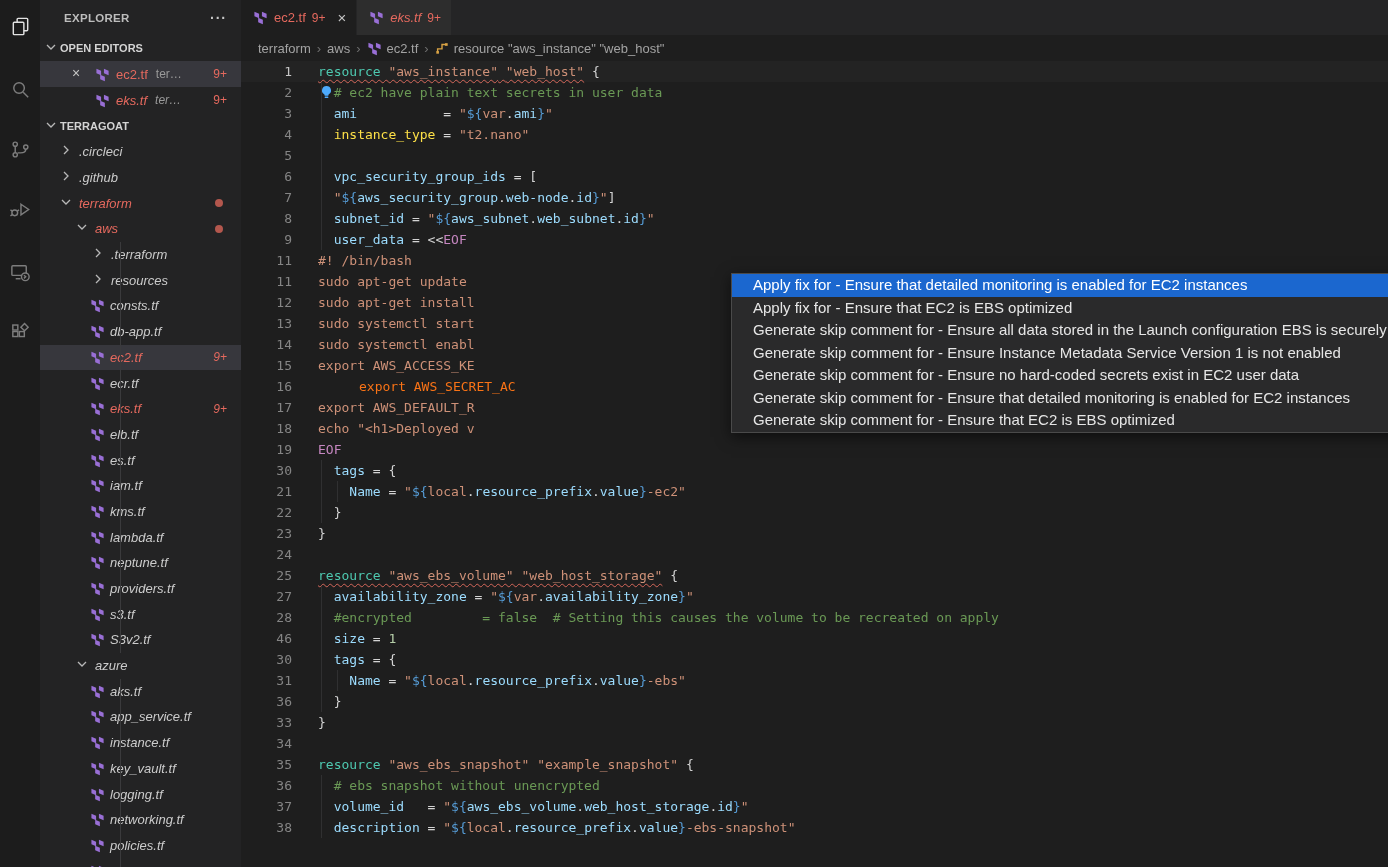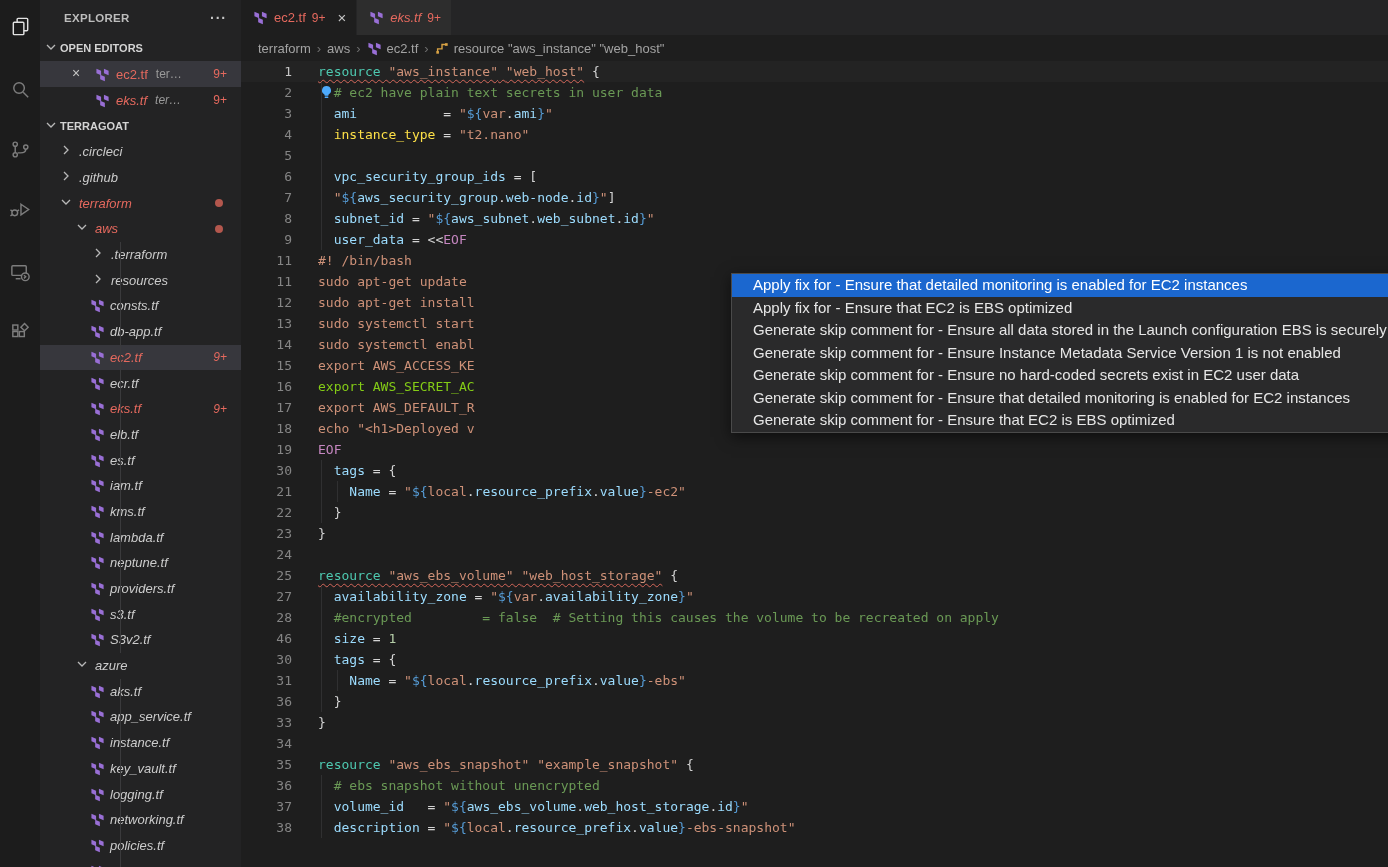--- a/index.html
+++ b/index.html
@@ -533,21 +533,21 @@
         <div class="cl"><div class="iguide" style="left: 80px;"></div><span class="ln">6</span><span style="color: rgb(212, 212, 212);">  </span><span style="color: rgb(156, 220, 254);">vpc_security_group_ids</span><span style="color: rgb(212, 212, 212);"> = [</span></div>
         <div class="cl"><div class="iguide" style="left: 80px;"></div><span class="ln">7</span><span style="color: rgb(212, 212, 212);">  </span><span style="color: rgb(206, 145, 120);">"</span><span style="color: rgb(86, 156, 214);">${</span><span style="color: rgb(156, 220, 254);">aws_security_group</span><span style="color: rgb(212, 212, 212);">.</span><span style="color: rgb(156, 220, 254);">web-node</span><span style="color: rgb(212, 212, 212);">.</span><span style="color: rgb(156, 220, 254);">id</span><span style="color: rgb(86, 156, 214);">}</span><span style="color: rgb(206, 145, 120);">"</span><span style="color: rgb(212, 212, 212);">]</span></div>
         <div class="cl"><div class="iguide" style="left: 80px;"></div><span class="ln">8</span><span style="color: rgb(212, 212, 212);">  </span><span style="color: rgb(156, 220, 254);">subnet_id</span><span style="color: rgb(212, 212, 212);"> = </span><span style="color: rgb(206, 145, 120);">"</span><span style="color: rgb(86, 156, 214);">${</span><span style="color: rgb(156, 220, 254);">aws_subnet</span><span style="color: rgb(212, 212, 212);">.</span><span style="color: rgb(156, 220, 254);">web_subnet</span><span style="color: rgb(212, 212, 212);">.</span><span style="color: rgb(156, 220, 254);">id</span><span style="color: rgb(86, 156, 214);">}</span><span style="color: rgb(206, 145, 120);">"</span></div>
         <div class="cl"><div class="iguide" style="left: 80px;"></div><span class="ln">9</span><span style="color: rgb(212, 212, 212);">  </span><span style="color: rgb(156, 220, 254);">user_data</span><span style="color: rgb(212, 212, 212);"> = &lt;&lt;</span><span style="color: rgb(197, 134, 192);">EOF</span></div>
         <div class="cl"><span class="ln">11</span><span style="color: rgb(206, 145, 120);">#! /bin/bash</span></div>
         <div class="cl"><span class="ln">11</span><span style="color: rgb(206, 145, 120);">sudo apt-get update</span></div>
         <div class="cl"><span class="ln">12</span><span style="color: rgb(206, 145, 120);">sudo apt-get install</span></div>
         <div class="cl"><span class="ln">13</span><span style="color: rgb(206, 145, 120);">sudo systemctl start</span></div>
         <div class="cl"><span class="ln">14</span><span style="color: rgb(206, 145, 120);">sudo systemctl enabl</span></div>
         <div class="cl"><span class="ln">15</span><span style="color: rgb(206, 145, 120);">export AWS_ACCESS_KE</span></div>
-        <div class="cl"><span class="ln">16</span><span style="color: #84cc16;">export AWS_SECRET_AC</span></div>
+        <div class="cl"><span class="ln">16</span><span style="color: #f97316; margin-left: 41px;">export AWS_SECRET_AC</span></div>
         <div class="cl"><span class="ln">17</span><span style="color: rgb(206, 145, 120);">export AWS_DEFAULT_R</span></div>
         <div class="cl"><span class="ln">18</span><span style="color: rgb(206, 145, 120);">echo "&lt;h1&gt;Deployed v</span></div>
         <div class="cl"><span class="ln">19</span><span style="color: rgb(197, 134, 192);">EOF</span></div>
         <div class="cl"><div class="iguide" style="left: 80px;"></div><span class="ln">30</span><span style="color: rgb(212, 212, 212);">  </span><span style="color: rgb(156, 220, 254);">tags</span><span style="color: rgb(212, 212, 212);"> = {</span></div>
         <div class="cl"><div class="iguide" style="left: 80px;"></div><div class="iguide" style="left: 95.7px;"></div><span class="ln">21</span><span style="color: rgb(212, 212, 212);">    </span><span style="color: rgb(156, 220, 254);">Name</span><span style="color: rgb(212, 212, 212);"> = </span><span style="color: rgb(206, 145, 120);">"</span><span style="color: rgb(86, 156, 214);">${</span><span style="color: rgb(206, 145, 120);">local</span><span style="color: rgb(212, 212, 212);">.</span><span style="color: rgb(156, 220, 254);">resource_prefix</span><span style="color: rgb(212, 212, 212);">.</span><span style="color: rgb(156, 220, 254);">value</span><span style="color: rgb(86, 156, 214);">}</span><span style="color: rgb(206, 145, 120);">-ec2"</span></div>
         <div class="cl"><div class="iguide" style="left: 80px;"></div><span class="ln">22</span><span style="color: rgb(212, 212, 212);">  }</span></div>
         <div class="cl"><span class="ln">23</span><span style="color: rgb(212, 212, 212);">}</span></div>
         <div class="cl"><span class="ln">24</span></div>
         <div class="cl"><span class="ln">25</span><span class="sq" style="color: rgb(78, 201, 176);">resource</span><span class="sq" style="color: rgb(212, 212, 212);"> </span><span class="sq" style="color: rgb(206, 145, 120);">"aws_ebs_volume"</span><span class="sq" style="color: rgb(212, 212, 212);"> </span><span class="sq" style="color: rgb(206, 145, 120);">"web_host_storage"</span><span style="color: rgb(212, 212, 212);"> {</span></div>
         <div class="cl"><div class="iguide" style="left: 80px;"></div><span class="ln">27</span><span style="color: rgb(212, 212, 212);">  </span><span style="color: rgb(156, 220, 254);">availability_zone</span><span style="color: rgb(212, 212, 212);"> = </span><span style="color: rgb(206, 145, 120);">"</span><span style="color: rgb(86, 156, 214);">${</span><span style="color: rgb(206, 145, 120);">var</span><span style="color: rgb(212, 212, 212);">.</span><span style="color: rgb(156, 220, 254);">availability_zone</span><span style="color: rgb(86, 156, 214);">}</span><span style="color: rgb(206, 145, 120);">"</span></div>

